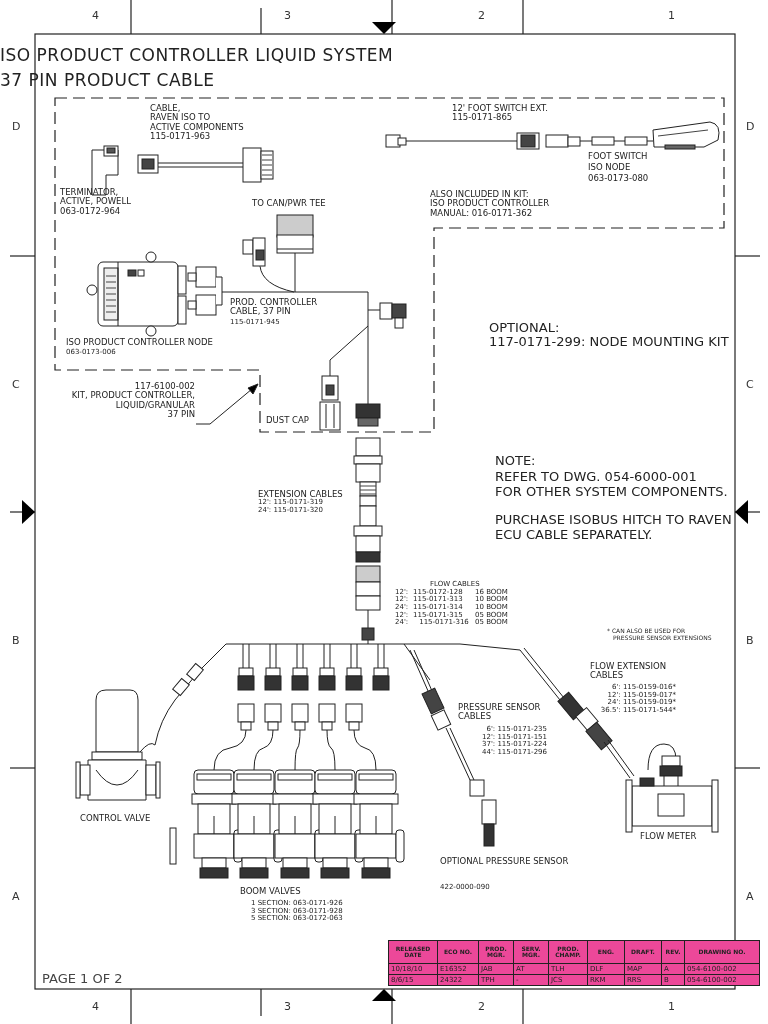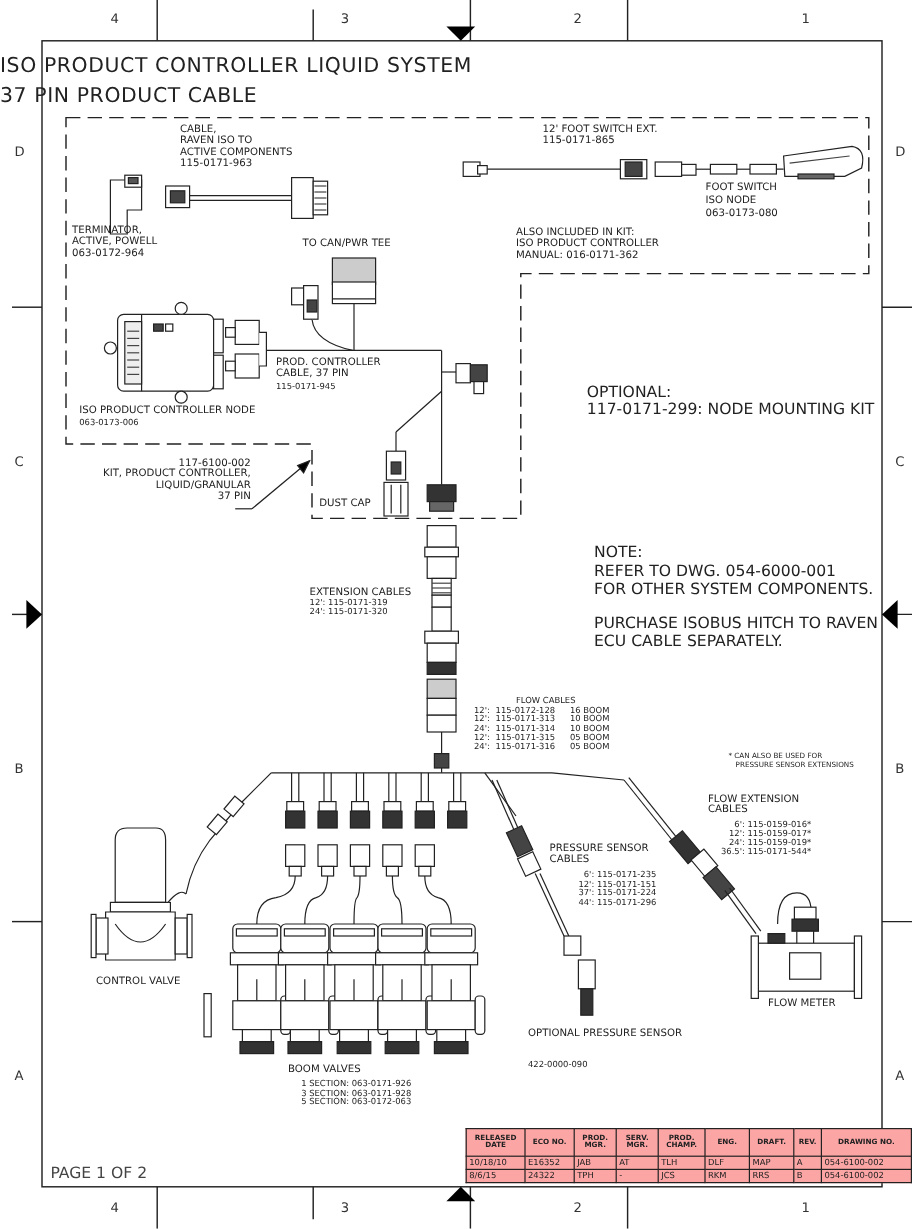--- a/index.html
+++ b/index.html
@@ -5,21 +5,21 @@
   html,body{margin:0;padding:0;background:#fff;}
   body{width:768px;height:1024px;position:relative;overflow:hidden;font-family:"Liberation Sans Narrow","Liberation Sans",sans-serif;color:#222;}
   .t{position:absolute;white-space:nowrap;line-height:1.1;font-family:"DejaVu Sans",sans-serif;letter-spacing:0;transform-origin:0 0;}
   .c{text-align:left;}
   .r{text-align:right;}
   .sm{font-size:7px;}
   .md{font-size:8.5px;}
   .lg{font-size:13px;}
   svg#dwg{position:absolute;left:0;top:0;}
   .zone{position:absolute;font-size:11px;font-family:"DejaVu Sans",sans-serif;color:#333;}
-  table.tb{position:absolute;left:388px;top:940px;border-collapse:collapse;font-family:"DejaVu Sans",sans-serif;font-size:7px;background:#fca5a5;}
+  table.tb{position:absolute;left:388px;top:940px;border-collapse:collapse;font-family:"DejaVu Sans",sans-serif;font-size:7px;background:#ec4899;}
   table.tb td,table.tb th{border:1px solid #222;padding:0 2px;height:10px;white-space:nowrap;}
   table.tb th{font-weight:bold;font-size:6px;text-align:center;line-height:1.05;height:22px;}
 </style>
 </head>
 <body>
 
 <svg id="dwg" width="768" height="1024" viewBox="0 0 768 1024">
   <g fill="none" stroke="#222" stroke-width="1.2">
 
     <rect x="35" y="34" width="700" height="955"></rect>
@@ -428,21 +428,21 @@
 <div class="t c md" style="left:66px;width:150px;top:338px">
   <div>ISO PRODUCT CONTROLLER NODE</div>
   <div class="sm" style="margin-top:2px">063-0173-006</div>
 </div>
 
 <div class="t lg" style="left:489px;top:321px">
   <div>OPTIONAL:</div>
   <div>117-0171-299: NODE MOUNTING KIT</div>
 </div>
 
-<div class="t r md" style="left:64px;width:145px;top:382px">
+<div class="t r md" style="left:50px;width:145px;top:382px">
   <div>117-6100-002</div>
   <div>KIT, PRODUCT CONTROLLER,</div>
   <div>LIQUID/GRANULAR</div>
   <div>37 PIN</div>
 </div>
 
 <div class="t md" style="left:266px;top:416px">DUST CAP</div>
 
 <div class="t lg" style="left:495px;top:453px;line-height:1.2">
   <div>NOTE:</div>
@@ -459,21 +459,21 @@
   <div class="sm">24': 115-0171-320</div>
 </div>
 
 <div class="t sm" style="left:395px;top:581px">
   <div style="padding-left:35px">FLOW CABLES</div>
   <div id="flow-rows">
       <div><span style="display: inline-block; width: 18px;">12':</span><span style="display: inline-block; width: 62px;">115-0172-128</span><span style="display: inline-block; width: 40px;">16 BOOM</span></div>
       <div><span style="display: inline-block; width: 18px;">12':</span><span style="display: inline-block; width: 62px;">115-0171-313</span><span style="display: inline-block; width: 40px;">10 BOOM</span></div>
       <div><span style="display: inline-block; width: 18px;">24':</span><span style="display: inline-block; width: 62px;">115-0171-314</span><span style="display: inline-block; width: 40px;">10 BOOM</span></div>
       <div><span style="display: inline-block; width: 18px;">12':</span><span style="display: inline-block; width: 62px;">115-0171-315</span><span style="display: inline-block; width: 40px;">05 BOOM</span></div>
-      <div><span style="display: inline-block; width: 18px;">24':</span><span style="display: inline-block; width: 62px;">115-0171-316</span><span style="display: inline-block; width: 40px;">05 BOOM</span></div>
+      <div><span style="display: inline-block; width: 18px;">24':</span><span style="display: inline-block; width: 62px; text-align: center;">115-0171-316</span><span style="display: inline-block; width: 40px;">05 BOOM</span></div>
     </div>
 </div>
 
 <div class="t sm" style="left:607px;top:628px;font-size:6px">
   <div>* CAN ALSO BE USED FOR</div>
   <div style="padding-left:6px">PRESSURE SENSOR EXTENSIONS</div>
 </div>
 
 <div class="t c" style="left:590px;width:100px;top:662px">
   <div class="md">FLOW EXTENSION</div>

